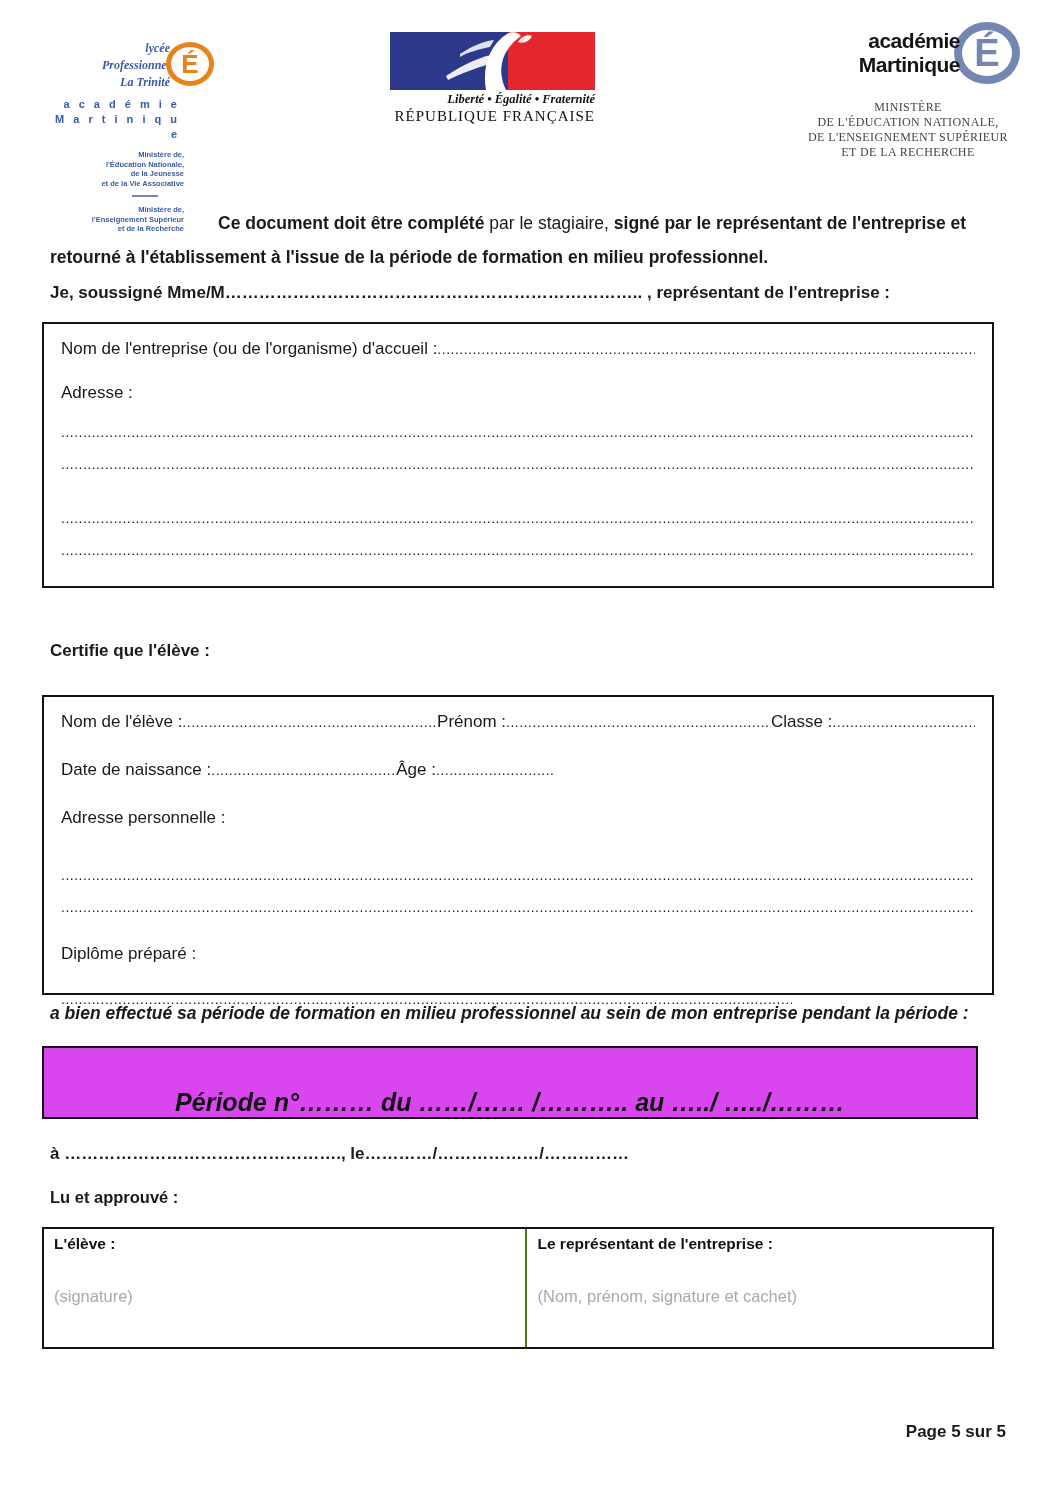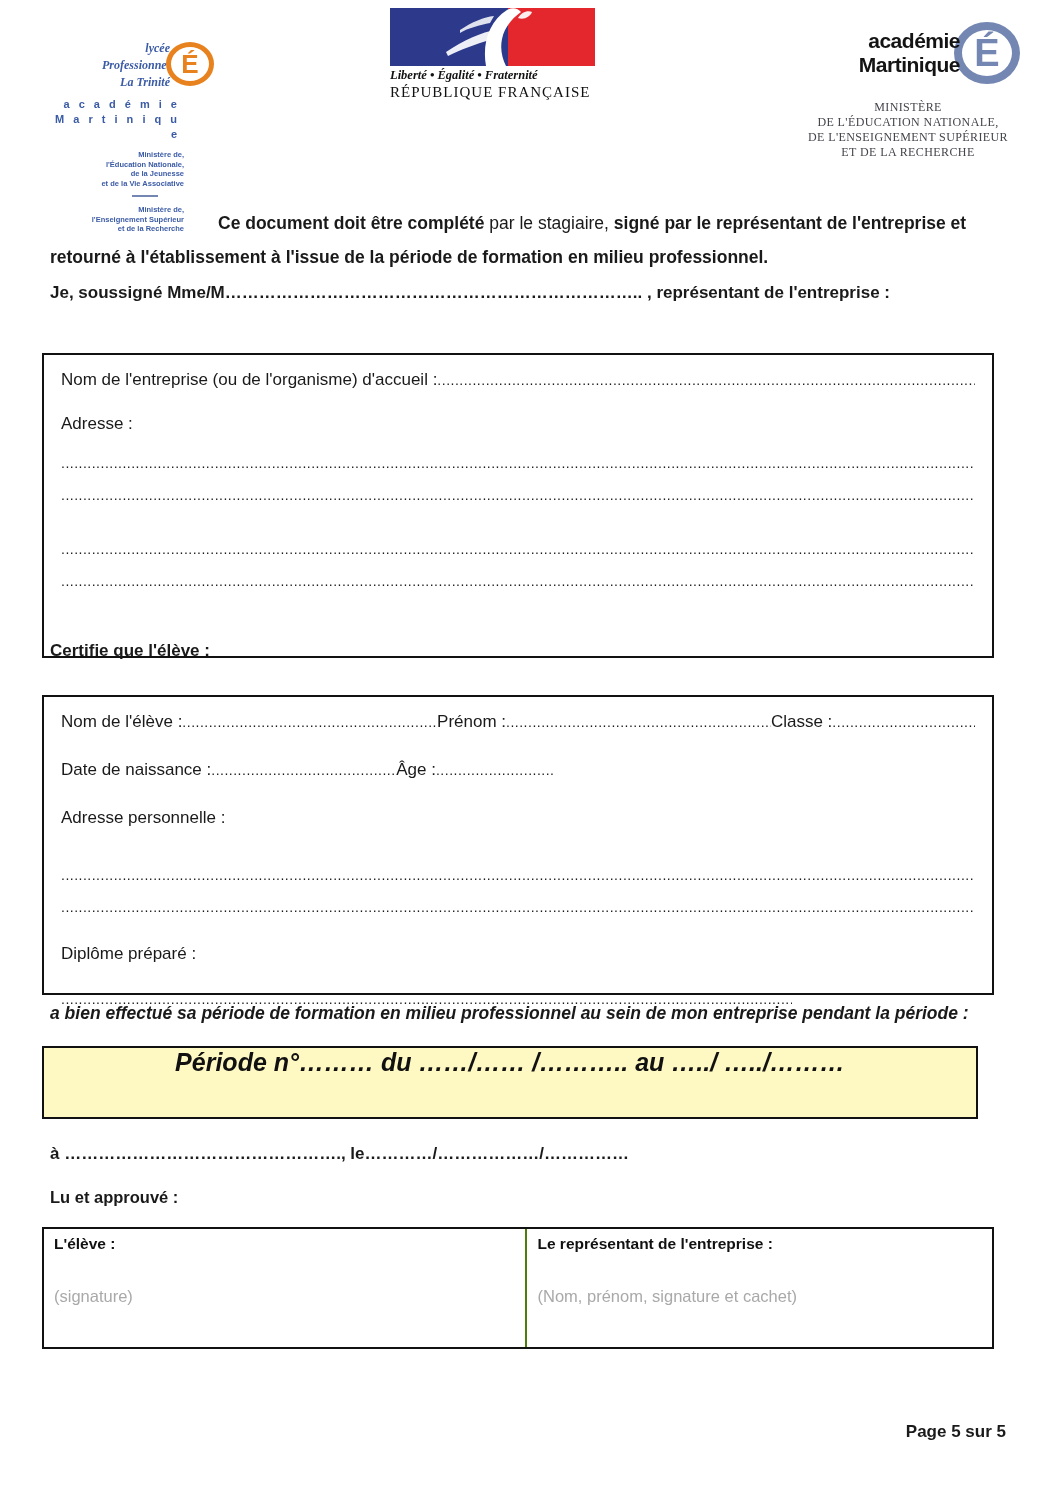--- a/index.html
+++ b/index.html
@@ -16,21 +16,21 @@
   .school-e-ring {
     position:absolute; right:-6px; top:2px; width:48px; height:44px;
     border:5px solid #e8821e; border-radius:50%;
     display:flex; align-items:center; justify-content:center;
     color:#e8821e; font-weight:bold; font-size:26px; background:#fff;
   }
   .school-academy { margin-top:6px; padding-right:28px; font-weight:bold; font-size:11px; letter-spacing:3px; line-height:15px; }
   .school-ministry { margin-top:8px; padding-right:24px; font-weight:bold; font-size:7.5px; line-height:9.5px; }
   .school-divider { margin:7px 50px 6px auto; width:26px; height:2px; background:#7486b2; }
 
-  .republic-logo { position:absolute; left:390px; top:8px; width:205px; text-align:left; }
+  .republic-logo { position:absolute; left:390px; top:32px; width:205px; text-align:right; }
   .republic-flag { width:205px; height:58px; display:block; }
   .republic-motto { font-family:"Liberation Serif", serif; font-style:italic; font-weight:bold; font-size:12.5px; margin-top:2px; color:#111; }
   .republic-name { font-family:"Liberation Serif", serif; font-weight:normal; font-size:15px; letter-spacing:1px; margin-top:1px; color:#111; }
 
   .academy-logo { position:absolute; left:788px; top:22px; width:240px; }
   .academy-top { display:flex; justify-content:flex-end; align-items:center; padding-right:8px; }
   .academy-name { text-align:right; font-weight:bold; font-size:21px; line-height:24px; letter-spacing:-0.5px; color:#141414; margin-right:-6px; position:relative; z-index:2; }
   .academy-e-ring {
     width:66px; height:62px; border:8px solid #7486b2; border-radius:50%;
     display:flex; align-items:center; justify-content:center;
@@ -43,40 +43,40 @@
     border:2.5px solid #0d0d0d; display:flex; align-items:center; justify-content:center; padding-bottom:10px;
   }
   .doc-title { font-weight:bold; font-size:20px; color:#111; }
 
   
   .intro { position:absolute; left:50px; top:206px; width:962px; font-size:17.5px; line-height:34px; text-indent:168px; }
   .b { font-weight:bold; }
   .soussigne { position:absolute; left:50px; top:283px; width:962px; font-size:17px; font-weight:bold; white-space:nowrap; }
 
   .formbox { position:absolute; left:42px; width:952px; border:2px solid #111; padding:14px 17px 0 17px; font-size:17px; }
-  .box-entreprise { top:353px; height:305px; }
+  .box-entreprise { top:322px; height:266px; }
   .box-eleve { top:695px; height:300px; }
 
   .frow { display:flex; align-items:baseline; line-height:22px; }
   .flabel { white-space:nowrap; }
   .dotfill { flex:1 1 auto; overflow:hidden; white-space:nowrap; font-size:14px; letter-spacing:0.5px; }
   .dotfill.fixed185 { flex:0 0 auto; width:185px; }
   .dotfill.fixed118 { flex:0 0 auto; width:118px; }
   .dotfill.g250 { flex-grow:250; flex-basis:0; }
   .dotfill.g260 { flex-grow:260; flex-basis:0; }
   .dotfill.g140 { flex-grow:140; flex-basis:0; }
   .dotrule { overflow:hidden; white-space:nowrap; font-size:14px; letter-spacing:0.5px; line-height:16px; height:16px; }
   .dotrule.w80 { width:80%; }
 
   .certifie { position:absolute; left:50px; top:641px; font-size:17px; font-weight:bold; }
   .period-intro { position:absolute; left:50px; top:1003px; font-size:17.5px; font-weight:bold; font-style:italic; }
   .period-box {
     position:absolute; left:42px; top:1046px; width:936px; height:73px;
-    background:#fef9c3; border:2px solid #111;
-    display:flex; align-items:flex-start; justify-content:center;
+    background:#d946ef; border:2px solid #111;
+    display:flex; align-items:flex-end; justify-content:center;
   }
   .period-text { font-weight:bold; font-style:italic; font-size:25px; color:#111; }
   .place-date { position:absolute; left:50px; top:1144px; font-size:17px; font-weight:bold; white-space:nowrap; }
   .read-approved { position:absolute; left:50px; top:1188px; font-size:16.5px; font-weight:bold; }
 
   .sig-table { position:absolute; left:42px; top:1227px; width:952px; height:122px; border:2.5px solid #111; display:flex; }
   .sig-cell { padding:6px 10px; }
   .sig-cell.left { width:51%; border-right:2px solid #4d7c0f; }
   .sig-cell.right { flex:1; }
   .sig-header { font-weight:bold; font-size:15.5px; color:#111; }

